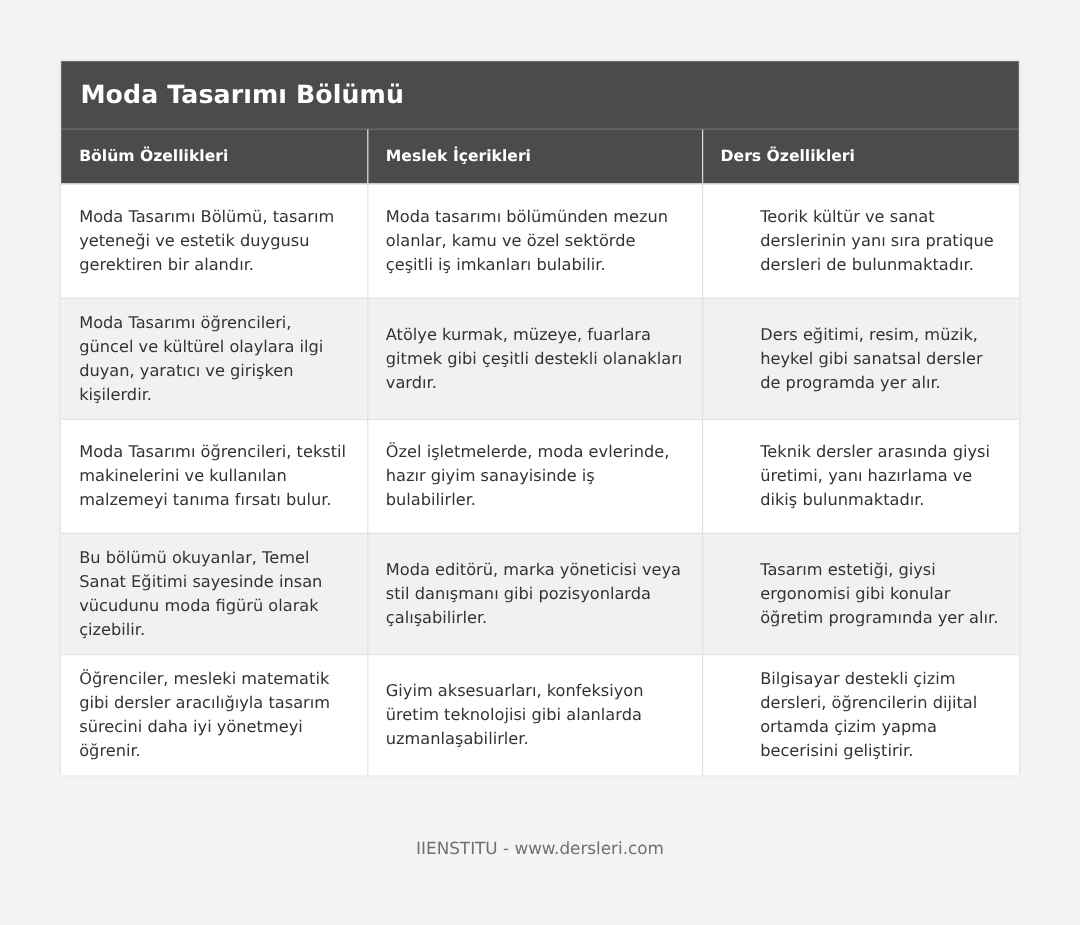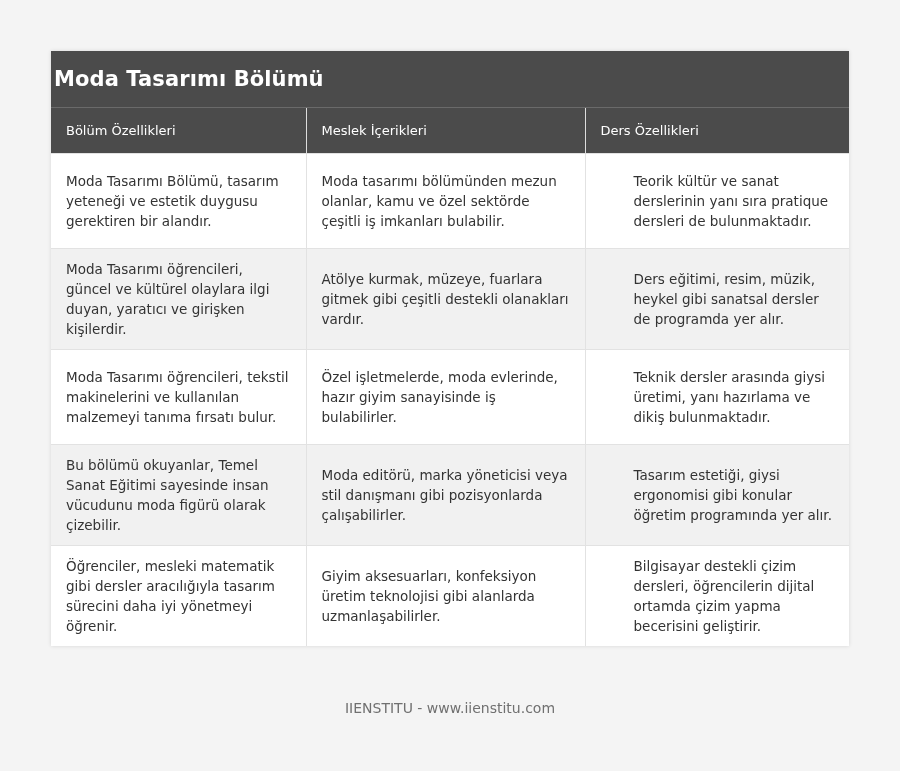--- a/index.html
+++ b/index.html
@@ -18,41 +18,41 @@
       width: 798px;
       background: #ffffff;
       box-shadow: 0 0 4px rgba(0,0,0,0.12);
     }
     .title-bar {
       height: 57px;
       background: #4b4b4b;
       color: #ffffff;
       display: flex;
       align-items: center;
-      padding-left: 3px;
+      padding-left: 16px;
       border-bottom: 1px solid #6a6a6a;
     }
     .title-bar h1 {
       font-size: 21px;
       font-weight: bold;
       letter-spacing: 0.1px;
     }
     table {
       width: 100%;
       border-collapse: collapse;
       table-layout: fixed;
     }
     col.c1 { width: 255px; }
     col.c2 { width: 279px; }
     col.c3 { width: 264px; }
     thead th {
       background: #4b4b4b;
       color: #ffffff;
       font-size: 13px;
-      font-weight: normal;
+      font-weight: bold;
       text-align: left;
       height: 45px;
       padding: 0 15px;
       border-right: 1px solid #dddddd;
     }
     thead th:last-child { border-right: none; }
     tbody td {
       font-size: 13.5px;
       line-height: 20px;
       vertical-align: middle;
@@ -117,13 +117,13 @@
       </tr>
       <tr>
         <td>Öğrenciler, mesleki matematik gibi dersler aracılığıyla tasarım sürecini daha iyi yönetmeyi öğrenir.</td>
         <td>Giyim aksesuarları, konfeksiyon üretim teknolojisi gibi alanlarda uzmanlaşabilirler.</td>
         <td>Bilgisayar destekli çizim dersleri, öğrencilerin dijital ortamda çizim yapma becerisini geliştirir.</td>
       </tr>
     </tbody>
   </table>
 </div>
 
-<div class="footer">IIENSTITU - www.iienstitu.com</div>
+<div class="footer">IIENSTITU - www.dersleri.com</div>
 
 </body></html>

